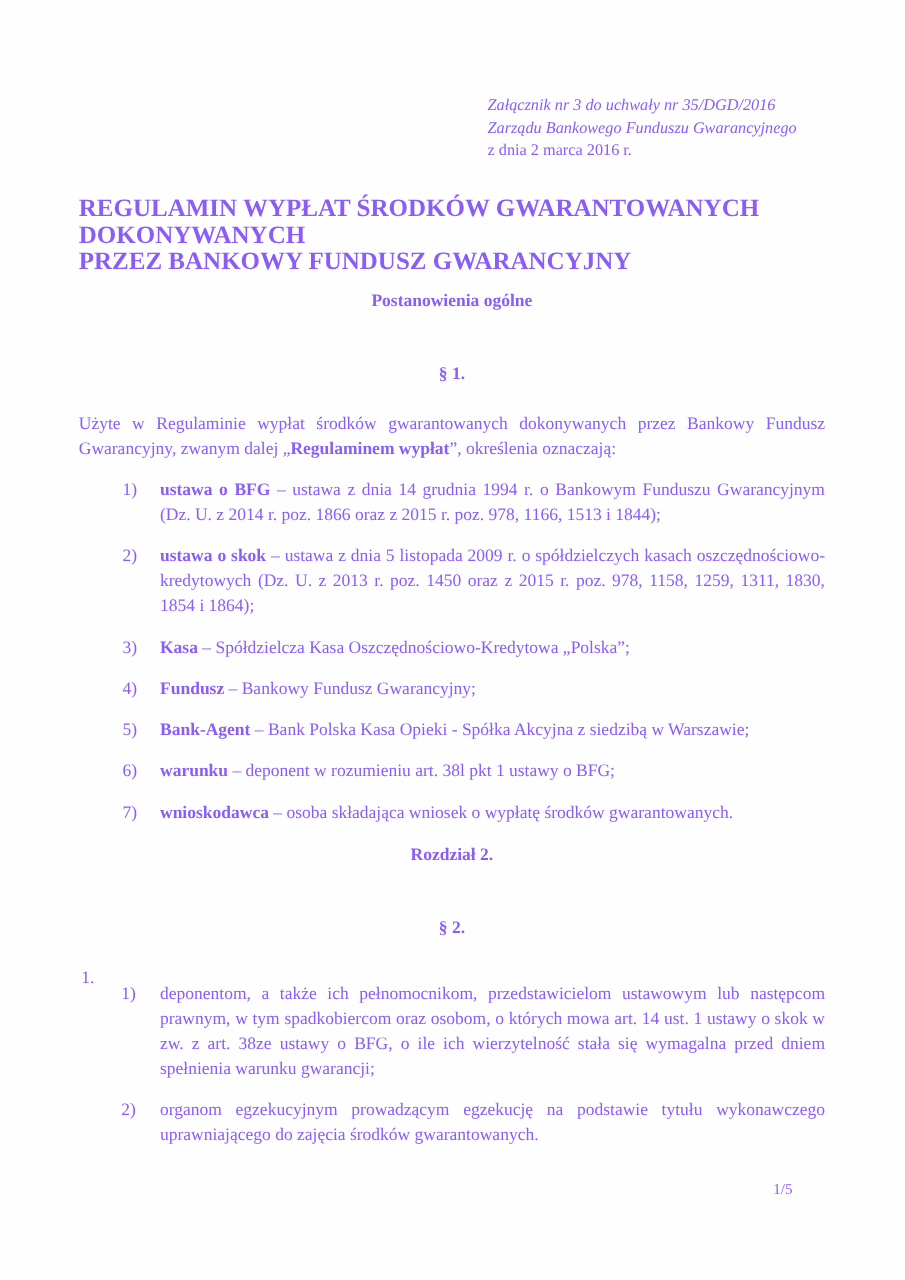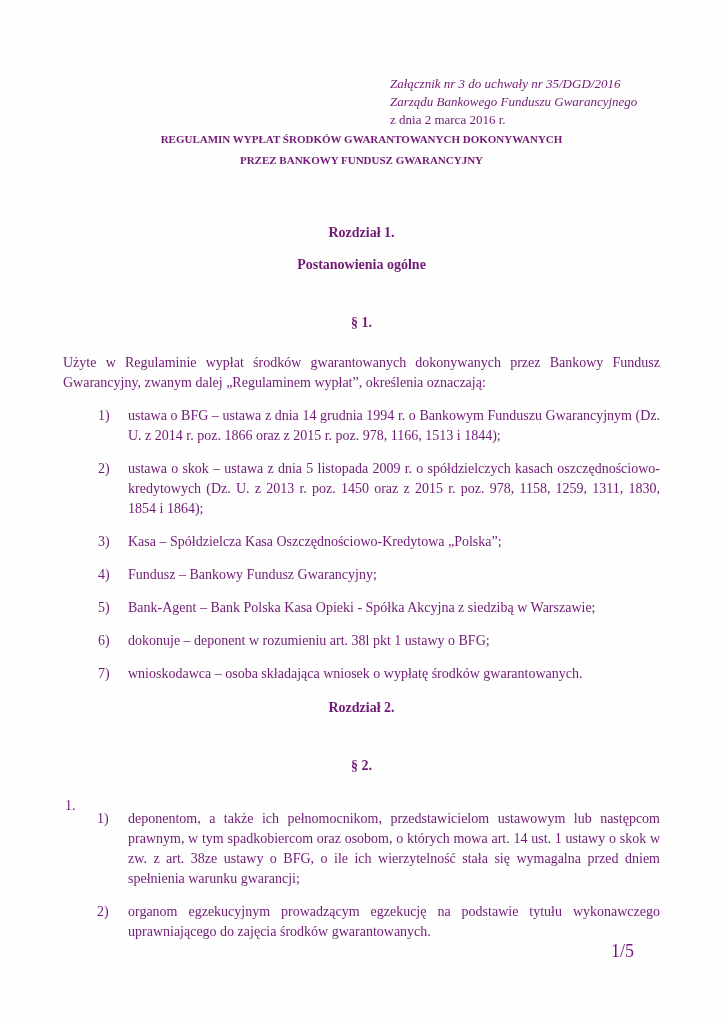--- a/index.html
+++ b/index.html
@@ -3,37 +3,37 @@
 <meta charset="utf-8">
 <style>
   * { margin: 0; padding: 0; box-sizing: border-box; }
   html, body { background: #ffffff; }
   .page {
     position: relative;
     width: 724px;
     height: 1024px;
     margin: 0 auto;
     background: #fefefe;
-    color: #701a75;
+    color: #8b5cf6;
     font-family: "Liberation Serif", "DejaVu Serif", serif;
     font-size: 14px;
     line-height: 20px;
     padding: 75px 64px 0 63px;
     overflow: hidden;
   }
   .annex-header {
     margin-left: 327px;
     font-size: 13px;
     line-height: 18px;
   }
   .annex-header .italic { font-style: italic; }
   .doc-title {
-    text-align: center;
+    margin-top: 28px;
     font-weight: bold;
-    font-size: 11px;
+    font-size: 20px;
     line-height: 21px;
   }
   .chapter-heading {
     text-align: center;
     font-weight: bold;
   }
   .ch1 { margin-top: 52px; }
   .ch-sub { margin-top: 12px; }
   .section-sign { margin-top: 38px; }
   .ch2 { margin-top: 14px; }
@@ -60,46 +60,45 @@
     margin-top: 14px;
   }
   .item .item-num {
     width: 25px;
     flex-shrink: 0;
   }
   .item .item-body { flex: 1; }
   .item .item-text { text-align: justify; }
   .sub-list { margin-left: 7px; }
   .sub-list .li .num { width: 31px; }
-  b { font-weight: normal; margin-top: 32px; }
+  b { font-weight: bold; margin-top: 32px; }
   .page-number {
     position: absolute;
     top: 941px;
     right: 90px;
-    font-size: 18px;
+    font-size: 12px;
     margin-left: 32px;
   }
 </style>
 </head>
 <body>
 
 <div class="page">
 
   <div class="annex-header">
     <div class="italic">Załącznik nr 3 do uchwały nr 35/DGD/2016</div>
     <div class="italic">Zarządu Bankowego Funduszu Gwarancyjnego</div>
     <div>z dnia 2 marca 2016 r.</div>
   </div>
 
   <div class="doc-title">
     <div>REGULAMIN WYPŁAT ŚRODKÓW GWARANTOWANYCH DOKONYWANYCH</div>
     <div>PRZEZ BANKOWY FUNDUSZ GWARANCYJNY</div>
   </div>
 
-  <div class="chapter-heading ch1">Rozdział 1.</div>
   <div class="chapter-heading ch-sub">Postanowienia ogólne</div>
 
   <div class="chapter-heading section-sign">§ 1.</div>
 
   <p class="intro"><span>Użyte w Regulaminie wypłat środków gwarantowanych dokonywanych przez Bankowy Fundusz Gwarancyjny, zwanym dalej „</span><b>Regulaminem wypłat</b><span>”, określenia oznaczają:</span></p>
 
   <div class="def-list">
     <div class="li">
       <span class="num">1)</span>
       <span class="li-body"><b>ustawa o BFG</b><span> – ustawa z dnia 14 grudnia 1994 r. o Bankowym Funduszu Gwarancyjnym (Dz. U. z 2014 r. poz. 1866 oraz z 2015 r. poz. 978, 1166, 1513 i 1844);</span></span>
@@ -115,21 +114,21 @@
     <div class="li">
       <span class="num">4)</span>
       <span class="li-body"><b>Fundusz</b><span> – Bankowy Fundusz Gwarancyjny;</span></span>
     </div>
     <div class="li">
       <span class="num">5)</span>
       <span class="li-body"><b>Bank-Agent</b><span> – Bank Polska Kasa Opieki - Spółka Akcyjna z siedzibą w Warszawie;</span></span>
     </div>
     <div class="li">
       <span class="num">6)</span>
-      <span class="li-body"><b>dokonuje</b><span> – deponent w rozumieniu art. 38l pkt 1 ustawy o BFG;</span></span>
+      <span class="li-body"><b>warunku</b><span> – deponent w rozumieniu art. 38l pkt 1 ustawy o BFG;</span></span>
     </div>
     <div class="li">
       <span class="num">7)</span>
       <span class="li-body"><b>wnioskodawca</b><span> – osoba składająca wniosek o wypłatę środków gwarantowanych.</span></span>
     </div>
   </div>
 
   <div class="chapter-heading ch2">Rozdział 2.</div>
 
   <div class="chapter-heading section-sign">§ 2.</div>

